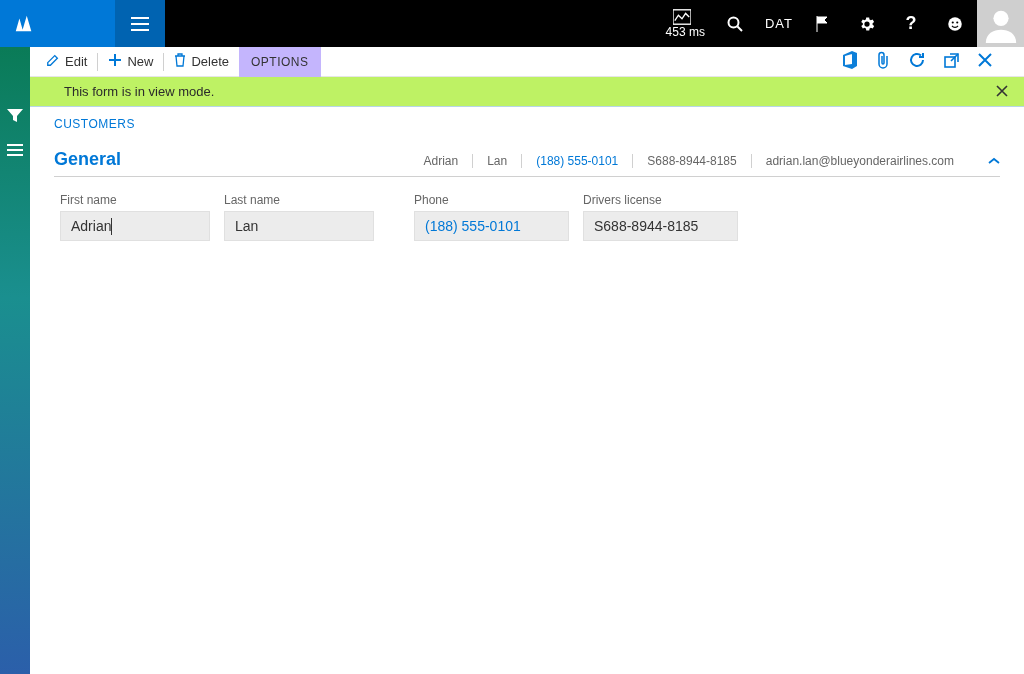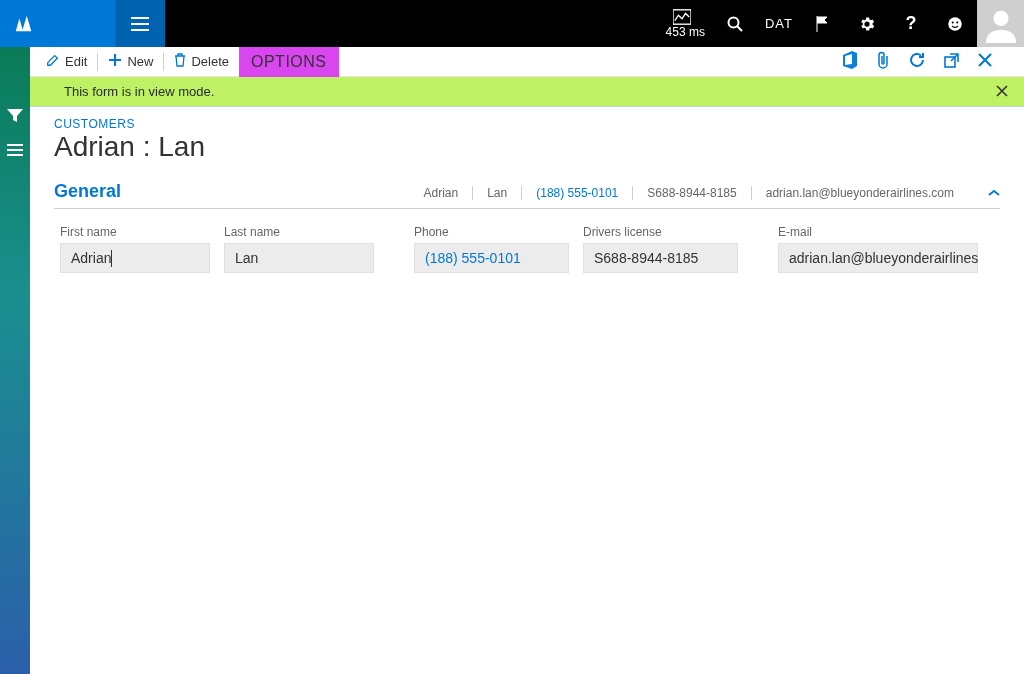--- a/index.html
+++ b/index.html
@@ -19,21 +19,21 @@
   .body-wrap { display:flex; height: calc(674px - 47px); }
   .nav-rail { width:30px; background: linear-gradient(180deg, #0a7b57 0%, #1a8f8f 40%, #2b5faa 100%); display:flex; flex-direction:column; align-items:center; padding-top:62px; gap:18px;}
   .nav-rail .ic { color:#fff; cursor:pointer; }
 
   .main { flex:1; display:flex; flex-direction:column; }
 
   .actionbar { height:30px; border-bottom:1px solid #e6e6e6; display:flex; align-items:center; padding:0 20px 0 6px;}
   .action-btn { display:flex; align-items:center; gap:5px; padding:0 10px; height:30px; color:#333; cursor:pointer; font-size:13px;}
   .action-btn .ic { color:#0078d7; }
   .action-sep { width:1px; height:18px; background:#d0d0d0; }
-  .options { padding:0 12px; height:30px; display:flex; align-items:center; background:#d946ef; font-size:16px; letter-spacing:0.5px; cursor:pointer;}
+  .options { padding:0 12px; height:30px; display:flex; align-items:center; background:#c4b5fd; font-size:12px; letter-spacing:0.5px; cursor:pointer;}
   .action-right { margin-left:auto; display:flex; align-items:center; gap:18px; padding-right:12px;}
   .action-right .ic { color:#0078d7; cursor:pointer; }
   .action-right .ic.close { color:#0078d7; font-size:16px; font-weight:bold;}
 
   .info-bar { height:30px; background:#bef264; display:flex; align-items:center; padding:0 16px 0 34px; font-size:13px; color:#2b2b2b; border-bottom:1px solid #b7d6e8;}
   .info-bar .close { margin-left:auto; font-size:16px; cursor:pointer; color:#333;}
 
   .page { flex:1; padding:10px 24px 0 24px; overflow:auto;}
   .breadcrumb { color:#0078d7; font-size:12px; letter-spacing:0.5px; font-weight:400;}
   .page-title { font-size:28px; font-weight:300; color:#333; margin-top:0px;}
@@ -203,21 +203,20 @@
       <span>This form is in view mode.</span>
       <span class="close">
         <svg width="12" height="12" viewBox="0 0 12 12" stroke="#333" stroke-width="1.6">
             <path d="M1 1l10 10M11 1 1 11"></path>
           </svg>
       </span>
     </div>
 
     <div class="page">
       <div class="breadcrumb">CUSTOMERS</div>
-      <div class="page-title">Adrian : Lan</div>
 
       <div class="section-header">
         <div class="section-title">General</div>
         <div class="header-summary">
           <span class="hs-item">Adrian</span>
           <span class="hs-sep"></span>
           <span class="hs-item">Lan</span>
           <span class="hs-sep"></span>
           <span class="hs-item link">(188) 555-0101</span>
           <span class="hs-sep"></span>
@@ -257,25 +256,17 @@
             </div>
           </div>
           <div>
             <span class="field-label">Drivers license</span>
             <div class="field-box w155">
               <span>S688-8944-8185</span>
             </div>
           </div>
         </div>
 
-        <div class="form-col">
-          <div>
-            <span class="field-label">E-mail</span>
-            <div class="field-box w195">
-              <span>adrian.lan@blueyonderairlines</span>
-            </div>
-          </div>
-        </div>
       </div>
 
     </div>
   </div>
 </div>
 
 </body></html>

